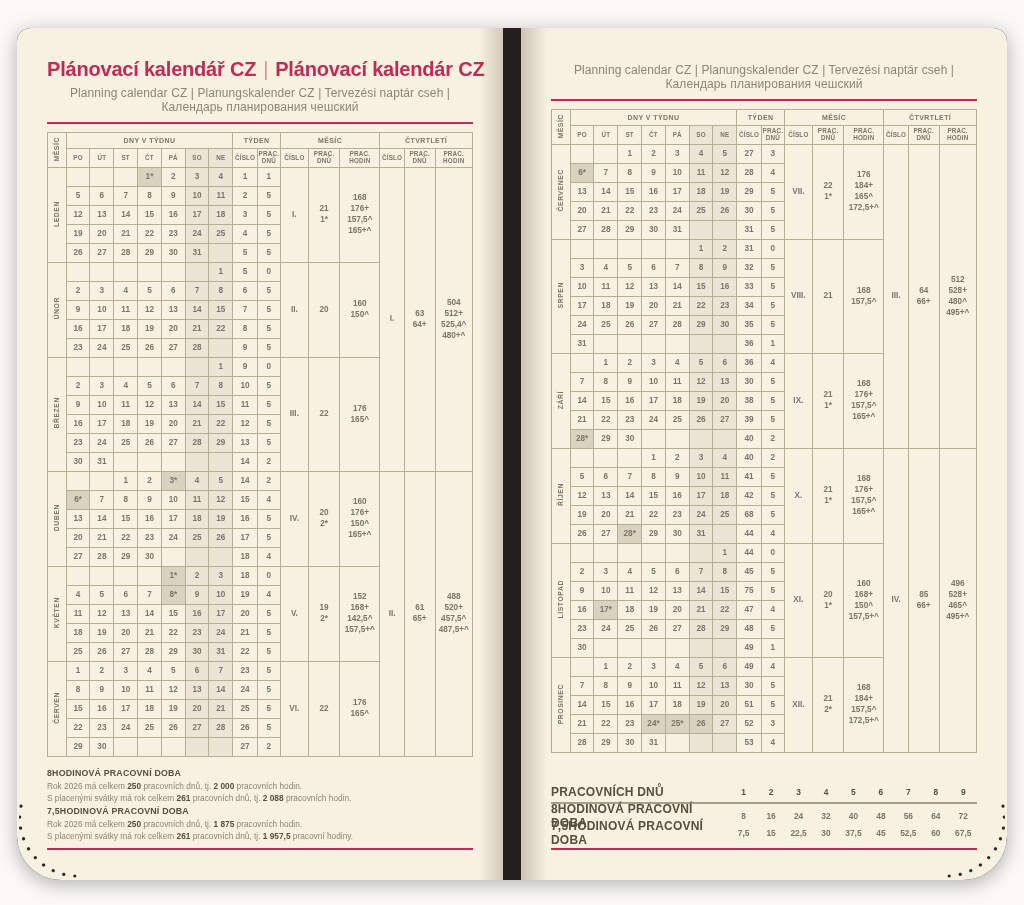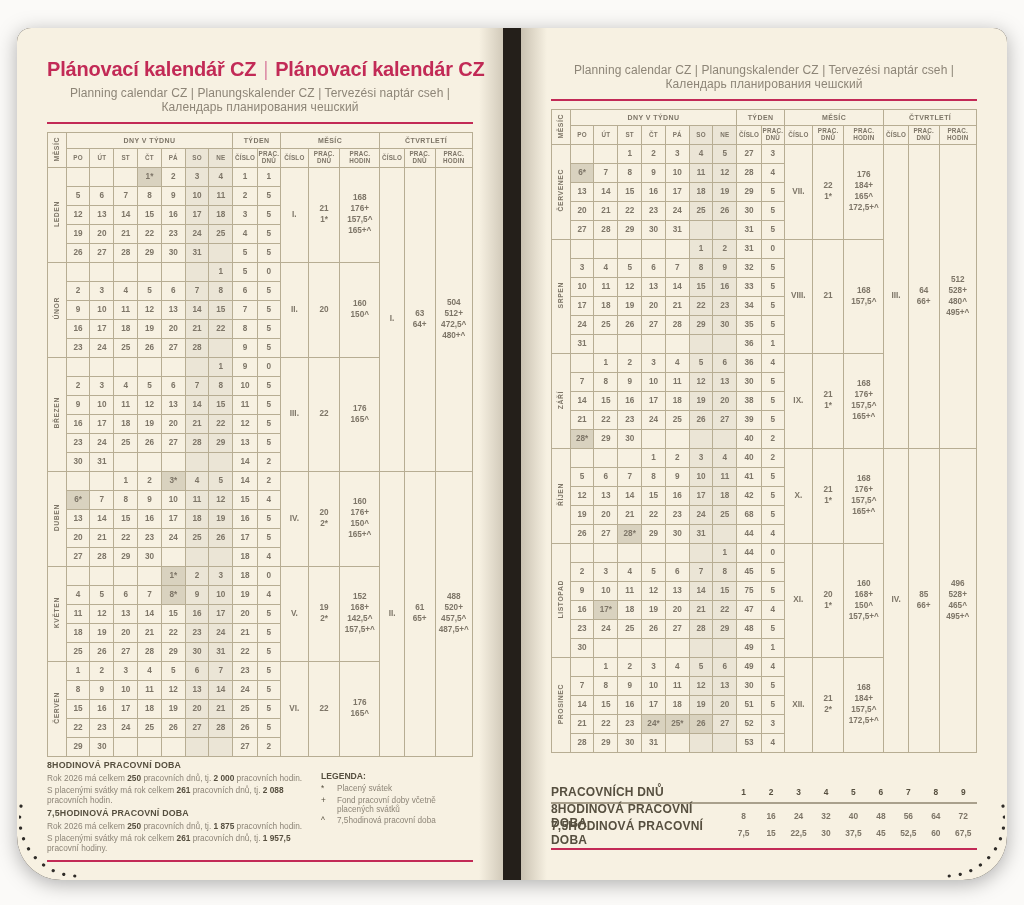--- a/index.html
+++ b/index.html
@@ -148,21 +148,21 @@
                 <div class="ln">165+^</div>
               </td>
               <td class="qs cis" rowspan="16">I.</td>
               <td class="qs" rowspan="16">
                 <div class="ln">63</div>
                 <div class="ln">64+</div>
               </td>
               <td class="qs" rowspan="16">
                 <div class="ln">504</div>
                 <div class="ln">512+</div>
-                <div class="ln">472,5^</div>
+                <div class="ln">525,4^</div>
                 <div class="ln">480+^</div>
               </td>
             </tr>
             <tr>
               <td class="d">5</td>
               <td class="d">6</td>
               <td class="d">7</td>
               <td class="d">8</td>
               <td class="d">9</td>
               <td class="d we">10</td>
@@ -556,37 +556,20 @@
       <footer class="page-footer">
         <div class="fl-wrap">
           <div class="fl-text">
               <h3>8HODINOVÁ PRACOVNÍ DOBA</h3>
               <p><span>Rok 2026 má celkem </span><b>250</b><span> pracovních dnů, tj. </span><b>2 000</b><span> pracovních hodin.</span></p>
               <p><span>S placenými svátky má rok celkem </span><b>261</b><span> pracovních dnů, tj. </span><b>2 088</b><span> pracovních hodin.</span></p>
               <h3>7,5HODINOVÁ PRACOVNÍ DOBA</h3>
               <p><span>Rok 2026 má celkem </span><b>250</b><span> pracovních dnů, tj. </span><b>1 875</b><span> pracovních hodin.</span></p>
               <p><span>S placenými svátky má rok celkem </span><b>261</b><span> pracovních dnů, tj. </span><b>1 957,5</b><span> pracovní hodiny.</span></p>
             </div>
-          <div class="legend">
-            <h4>LEGENDA:</h4>
-            <div class="legend-items">
-                <div class="li">
-                  <span class="sym">*</span>
-                  <span>Placený svátek</span>
-                </div>
-                <div class="li">
-                  <span class="sym">+</span>
-                  <span>Fond pracovní doby včetně placených svátků</span>
-                </div>
-                <div class="li">
-                  <span class="sym">^</span>
-                  <span>7,5hodinová pracovní doba</span>
-                </div>
-              </div>
-          </div>
         </div>
         <div class="frule"></div>
       </footer>
       <svg class="dots dl" width="78" height="86" viewBox="0 0 78 86">
         <path d="M2,14 A58,58 0 0 0 62,84" fill="none" stroke="#2f2c28" stroke-width="3.2" stroke-linecap="round" stroke-dasharray="0.1 11"></path>
       </svg>
     </section>
 
     <section class="page right">
       <header class="page-header">

